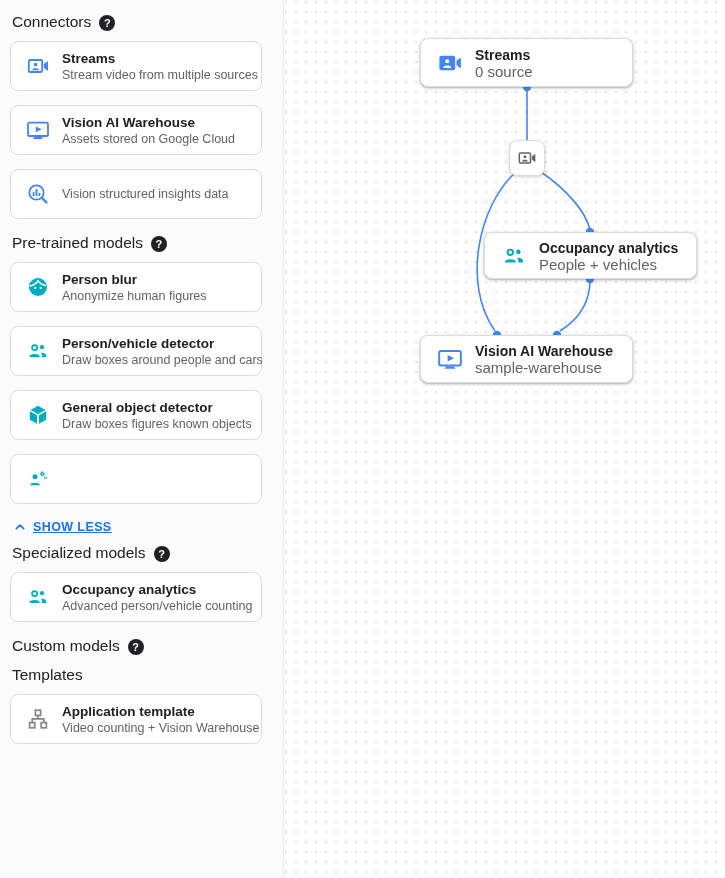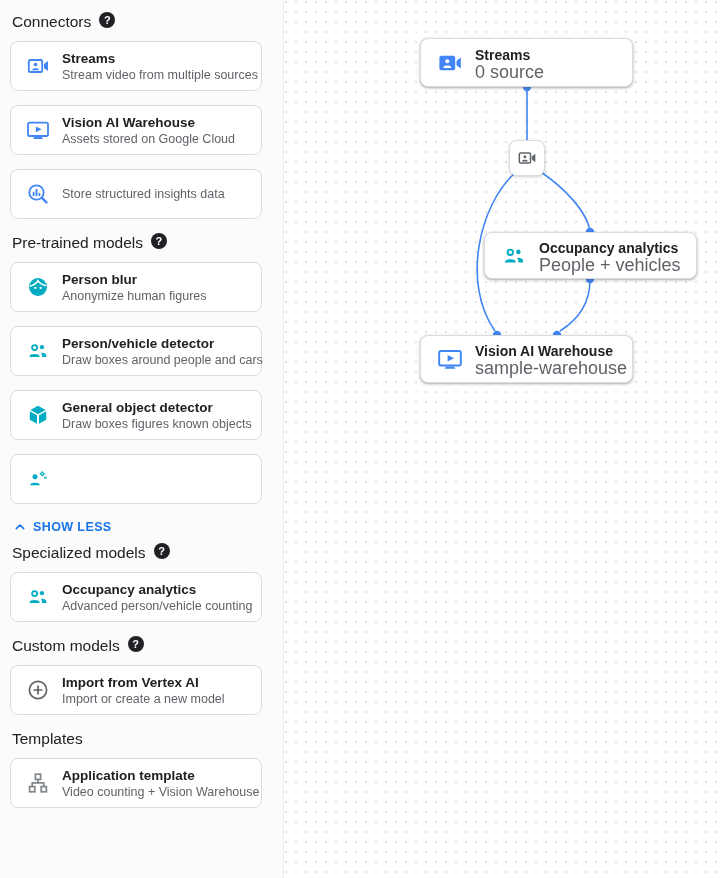--- a/index.html
+++ b/index.html
@@ -11,21 +11,21 @@
   }
   
   .sidebar {
     width:284px; height:878px; flex:0 0 284px;
     background:#fbfbfc;
     border-right:1px solid #ececec;
     padding:12px 21px 12px 10px;
     overflow:hidden;
   }
   .section-heading {
-    display:flex; align-items:flex-start; gap:8px;
+    display:flex; align-items:flex-end; gap:8px;
     font-size:15.5px; line-height:19px; color:#202124;
     margin:7px 0 10px 2px;
   }
   .section-heading.first { margin-top:0; }
   .help-badge {
     width:16px; height:16px; border-radius:50%;
     background:#202124; color:#fff;
     font-size:11px; font-weight:bold; line-height:16px;
     text-align:center; cursor:pointer; flex:0 0 16px;
   }
@@ -41,21 +41,21 @@
   .teal { color:#00acc1; }
   .gray { color:#5f6368; }
   .ltgray { color:#80868b; }
   .card-title { font-size:13.5px; font-weight:bold; color:#202124; line-height:17px; white-space:nowrap; }
   .card-sub   { font-size:12.5px; color:#5f6368; line-height:16px; white-space:nowrap; }
   .show-less {
     display:flex; align-items:center; gap:5px;
     margin:4px 0 0 2px; height:18px;
     background:none; border:none; cursor:pointer;
     color:#1a73e8; font-family:"Liberation Sans",sans-serif;
-    font-size:12.5px; font-weight:bold; letter-spacing:.4px;
+    font-size:12.5px; font-weight:bold; letter-spacing:.4px;text-decoration:underline;
   }
   
   .canvas {
     position:relative; flex:1 1 auto; height:878px;
     background-color:#fff;
     background-image: radial-gradient(#e3e3e6 1.1px, transparent 1.4px);
     background-size:10px 10px;
     background-position:7px 7px;
   }
   .edges { position:absolute; left:0; top:0; pointer-events:none; }
@@ -64,21 +64,21 @@
   .node {
     position:absolute;
     background:#fff; border:1px solid #dadce0; border-radius:8px;
     box-shadow:0 1px 2px rgba(60,64,67,.3), 0 1px 3px 1px rgba(60,64,67,.12);
     display:flex; align-items:center;
     padding:0 10px 0 16px; cursor:grab;
   }
   .node-icon { width:26px; height:26px; margin-right:12px; flex:0 0 26px; }
   .node-icon svg { display:block; }
   .node-title { font-size:14px; font-weight:bold; color:#202124; line-height:18px; white-space:nowrap; }
-  .node-sub   { font-size:18px; color:#5f6368; line-height:16px; white-space:nowrap; }
+  .node-sub   { font-size:15px; color:#5f6368; line-height:16px; white-space:nowrap; }
   .mini-node {
     position:absolute; width:36px; height:36px;
     background:#fff; border:1px solid #dadce0; border-radius:8px;
     box-shadow:0 1px 3px rgba(60,64,67,.25);
     display:flex; align-items:center; justify-content:center;
     cursor:grab;
   }
 </style>
 </head>
 <body>
@@ -121,21 +121,21 @@
 
   <div class="card">
     <span class="card-icon blue">
       <svg viewBox="0 0 24 24" width="24" height="24">
           <circle cx="10.5" cy="10.5" r="7.2" fill="none" stroke="currentColor" stroke-width="1.8"></circle>
           <path d="M16.2 16.2l4.3 4.3" stroke="currentColor" stroke-width="2.4" stroke-linecap="round"></path>
           <path d="M7.6 13.3v-2.5M10.5 13.3V7.8M13.4 13.3v-1.5" stroke="currentColor" stroke-width="1.9" stroke-linecap="round"></path>
         </svg>
     </span>
     <div class="card-text">
-      <div class="card-sub">Store structured insights data</div>
+      <div class="card-sub">Vision structured insights data</div>
     </div>
   </div>
 
   <div class="section-heading">
     <span>Pre-trained models</span>
     <span class="help-badge">?</span>
   </div>
 
   <div class="card">
     <span class="card-icon teal">
@@ -222,32 +222,20 @@
       <div class="card-title">Occupancy analytics</div>
       <div class="card-sub">Advanced person/vehicle counting</div>
     </div>
   </div>
 
   <div class="section-heading">
     <span>Custom models</span>
     <span class="help-badge">?</span>
   </div>
 
-  <div class="card">
-    <span class="card-icon gray">
-      <svg viewBox="0 0 24 24" width="24" height="24">
-          <circle cx="12" cy="12" r="8.6" fill="none" stroke="currentColor" stroke-width="1.7"></circle>
-          <path d="M12 8.2v7.6M8.2 12h7.6" stroke="currentColor" stroke-width="1.7" stroke-linecap="round"></path>
-        </svg>
-    </span>
-    <div class="card-text">
-      <div class="card-title">Import from Vertex AI</div>
-      <div class="card-sub">Import or create a new model</div>
-    </div>
-  </div>
 
   <div class="section-heading">
     <span>Templates</span>
   </div>
 
   <div class="card">
     <span class="card-icon ltgray">
       <svg viewBox="0 0 24 24" width="24" height="24">
           <rect x="9.4" y="3.2" width="5.2" height="5.2" fill="none" stroke="currentColor" stroke-width="1.7"></rect>
           <rect x="3.6" y="15.6" width="5.2" height="5.2" fill="none" stroke="currentColor" stroke-width="1.7"></rect>

